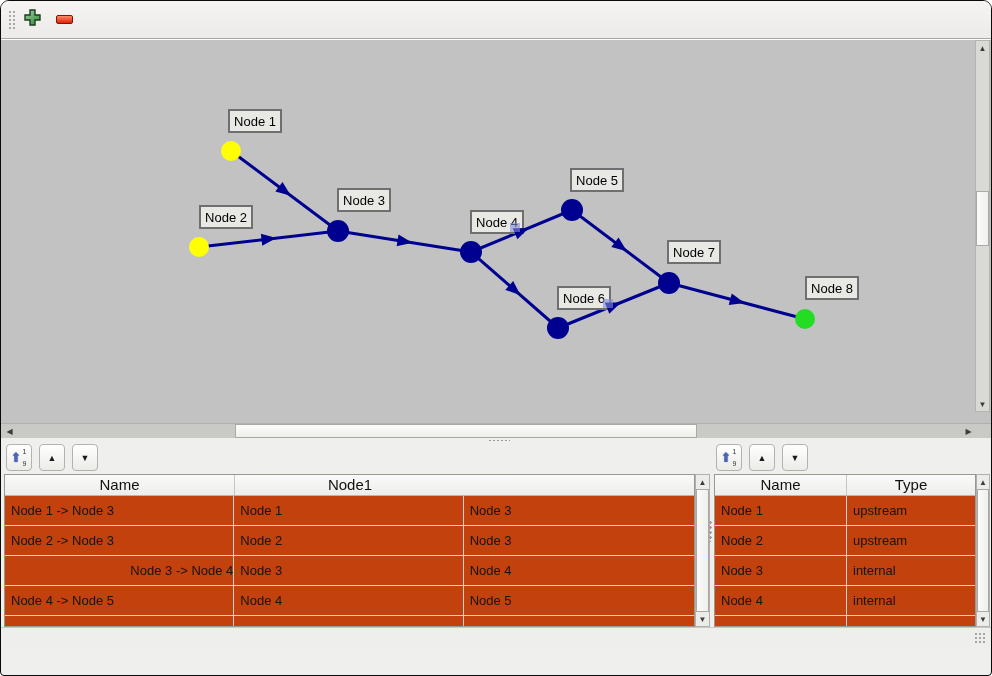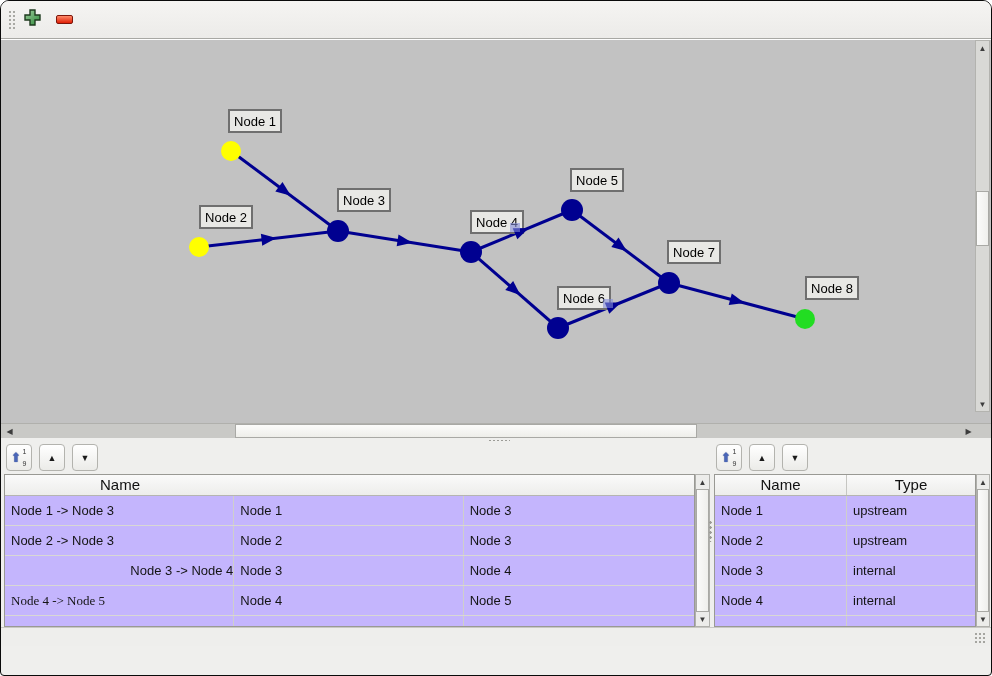--- a/index.html
+++ b/index.html
@@ -94,21 +94,21 @@
   .sort-glyph .d1 { position:absolute; right:0; top:-1px; font-size:7px; color:#333; }
   .sort-glyph .d9 { position:absolute; right:0; bottom:-1px; font-size:7px; color:#333; }
   
   .tables-row { position:relative; height:153px; background:#efefed; }
   .dtable { position:absolute; top:0; height:153px; background:#ffffff; border:1px solid #999994; }
   .dtable.links { left:3px; width:691px; }
   .dtable.nodes { left:713px; width:262px; }
   .thead { display:flex; height:21px; background:linear-gradient(#fafafa,#ededeb); border-bottom:1px solid #b5b5b1; }
   .thcell { height:20px; line-height:20px; text-align:center; font-size:15px; color:#111; border-right:1px solid #c6c6c2; overflow:hidden; }
   .thcell:last-child { border-right:none; }
-  .trow { display:flex; height:30px; border-bottom:1px solid #d8d8d4; background:#c4b5fd; cursor:pointer; }
+  .trow { display:flex; height:30px; border-bottom:1px solid #d8d8d4; background:#c2410c; cursor:pointer; }
   .trow.filler { height:10px; border-bottom:none; cursor:default; }
   .tcell { height:100%; line-height:29px; padding-left:6px; font-size:13px; color:#141414; border-right:1px solid #cfcfcb; overflow:hidden; white-space:nowrap; }
   .tcell:last-child { border-right:none; }
   .tv-scroll { position:absolute; top:0; width:15px; height:153px; background:#ececea; border:1px solid #b0b0ac; }
   .tv-scroll.links-sb { left:694px; }
   .tv-scroll.nodes-sb { left:975px; width:14px; }
   .tv-scroll .arrow { position:absolute; left:0; width:100%; height:14px; font-size:8px; color:#3c3c3c; display:flex; align-items:center; justify-content:center; cursor:pointer; }
   .tv-scroll .arrow.up { top:0; }
   .tv-scroll .arrow.down { bottom:0; }
   .tv-scroll .thumb { position:absolute; left:0; top:14px; width:100%; height:123px; background:linear-gradient(90deg,#fbfbfa,#efefec); border:1px solid #a9a9a5; cursor:grab; }
@@ -243,39 +243,40 @@
       <button class="sq-btn">
         <span>▼</span>
       </button>
     </div>
   </div>
 
   <div class="tables-row">
     <div class="dtable links">
       <div class="thead">
         <div class="thcell" style="width:230px">Name</div>
+        <div class="thcell" style="width:230px">Node1</div>
       </div>
       <div id="links-body">
           <div class="trow">
             <div class="tcell" style="width: 230px;">Node 1 -&gt; Node 3</div>
             <div class="tcell" style="width: 230px;">Node 1</div>
             <div class="tcell" style="width: 231px;">Node 3</div>
           </div>
           <div class="trow">
             <div class="tcell" style="width: 230px;">Node 2 -&gt; Node 3</div>
             <div class="tcell" style="width: 230px;">Node 2</div>
             <div class="tcell" style="width: 231px;">Node 3</div>
           </div>
           <div class="trow">
             <div class="tcell" style="width: 230px; text-align: right;">Node 3 -&gt; Node 4</div>
             <div class="tcell" style="width: 230px;">Node 3</div>
             <div class="tcell" style="width: 231px;">Node 4</div>
           </div>
           <div class="trow">
-            <div class="tcell" style="width: 230px; font-family: Liberation Serif, serif;">Node 4 -&gt; Node 5</div>
+            <div class="tcell" style="width: 230px;">Node 4 -&gt; Node 5</div>
             <div class="tcell" style="width: 230px;">Node 4</div>
             <div class="tcell" style="width: 231px;">Node 5</div>
           </div>
           <div class="trow filler">
             <div class="tcell" style="width: 230px;"></div>
             <div class="tcell" style="width: 230px;"></div>
             <div class="tcell" style="width: 231px;"></div>
           </div>
         </div>
     </div>

